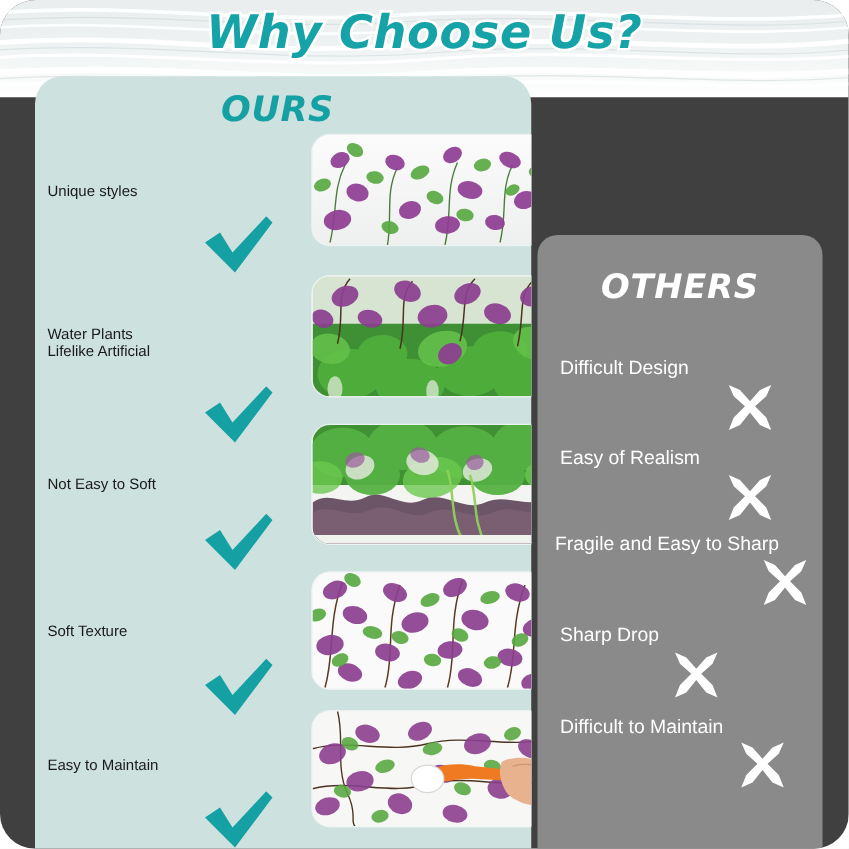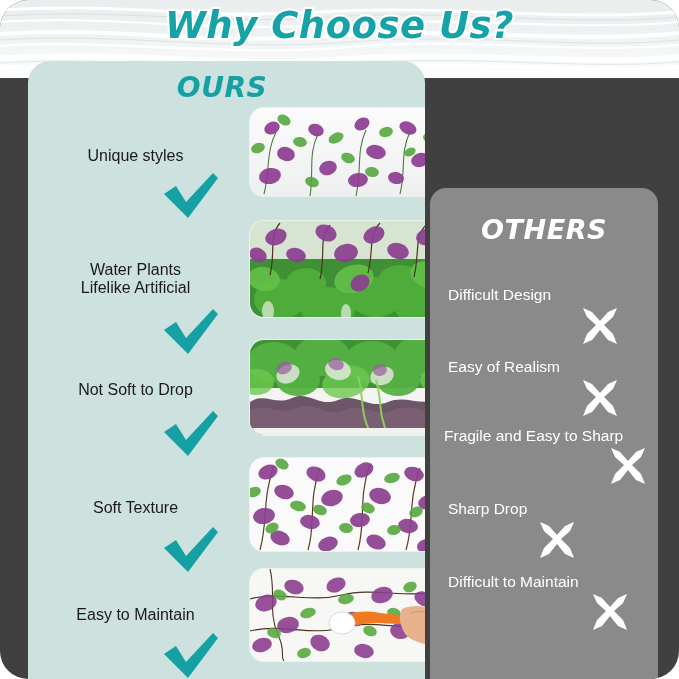--- a/index.html
+++ b/index.html
@@ -81,22 +81,21 @@
   
   .ours-row {
     position: absolute;
     left: 0;
     width: 397px;
   }
   .ours-label {
     position: absolute;
     left: 10px;
     width: 195px;
-    text-align: center;
-    font-size: 16px;
+    font-size: 12px;
     color: #1a1a1a;
     line-height: 1.15;
     font-family: "Liberation Sans", sans-serif;
   }
   .ours-check {
     position: absolute;
     width: 56px;
     height: 46px;
   }
   .ours-check svg { display: block; width: 56px; height: 46px; }
@@ -290,21 +289,21 @@
           </g>
           <g fill="#e8f0e2" opacity="0.7">
             <ellipse cx="18" cy="90" rx="6" ry="10"></ellipse>
               <ellipse cx="96" cy="92" rx="5" ry="9"></ellipse>
           </g>
         </svg>
       </div>
     </div>
 
     <div class="ours-row" style="top:0">
-      <div class="ours-label" style="top:320px">Not Soft to Drop</div>
+      <div class="ours-label" style="top:320px">Not Easy to Soft</div>
       <div class="ours-check" style="left:135px; top:350px">
         <svg viewBox="0 0 56 46">
           <path d="M1,21 L13,13 L23,29 L50,0 L55,5 L25,45 Z" fill="#15a0a4"></path>
         </svg>
       </div>
       <div class="thumb" style="top:279px; height:95px">
         <svg viewBox="0 0 190 95" preserveAspectRatio="none">
           <rect width="190" height="95" fill="#f4f5f2"></rect>
           <g fill="#3f9134">
               <rect x="0" y="0" width="190" height="48"></rect>

